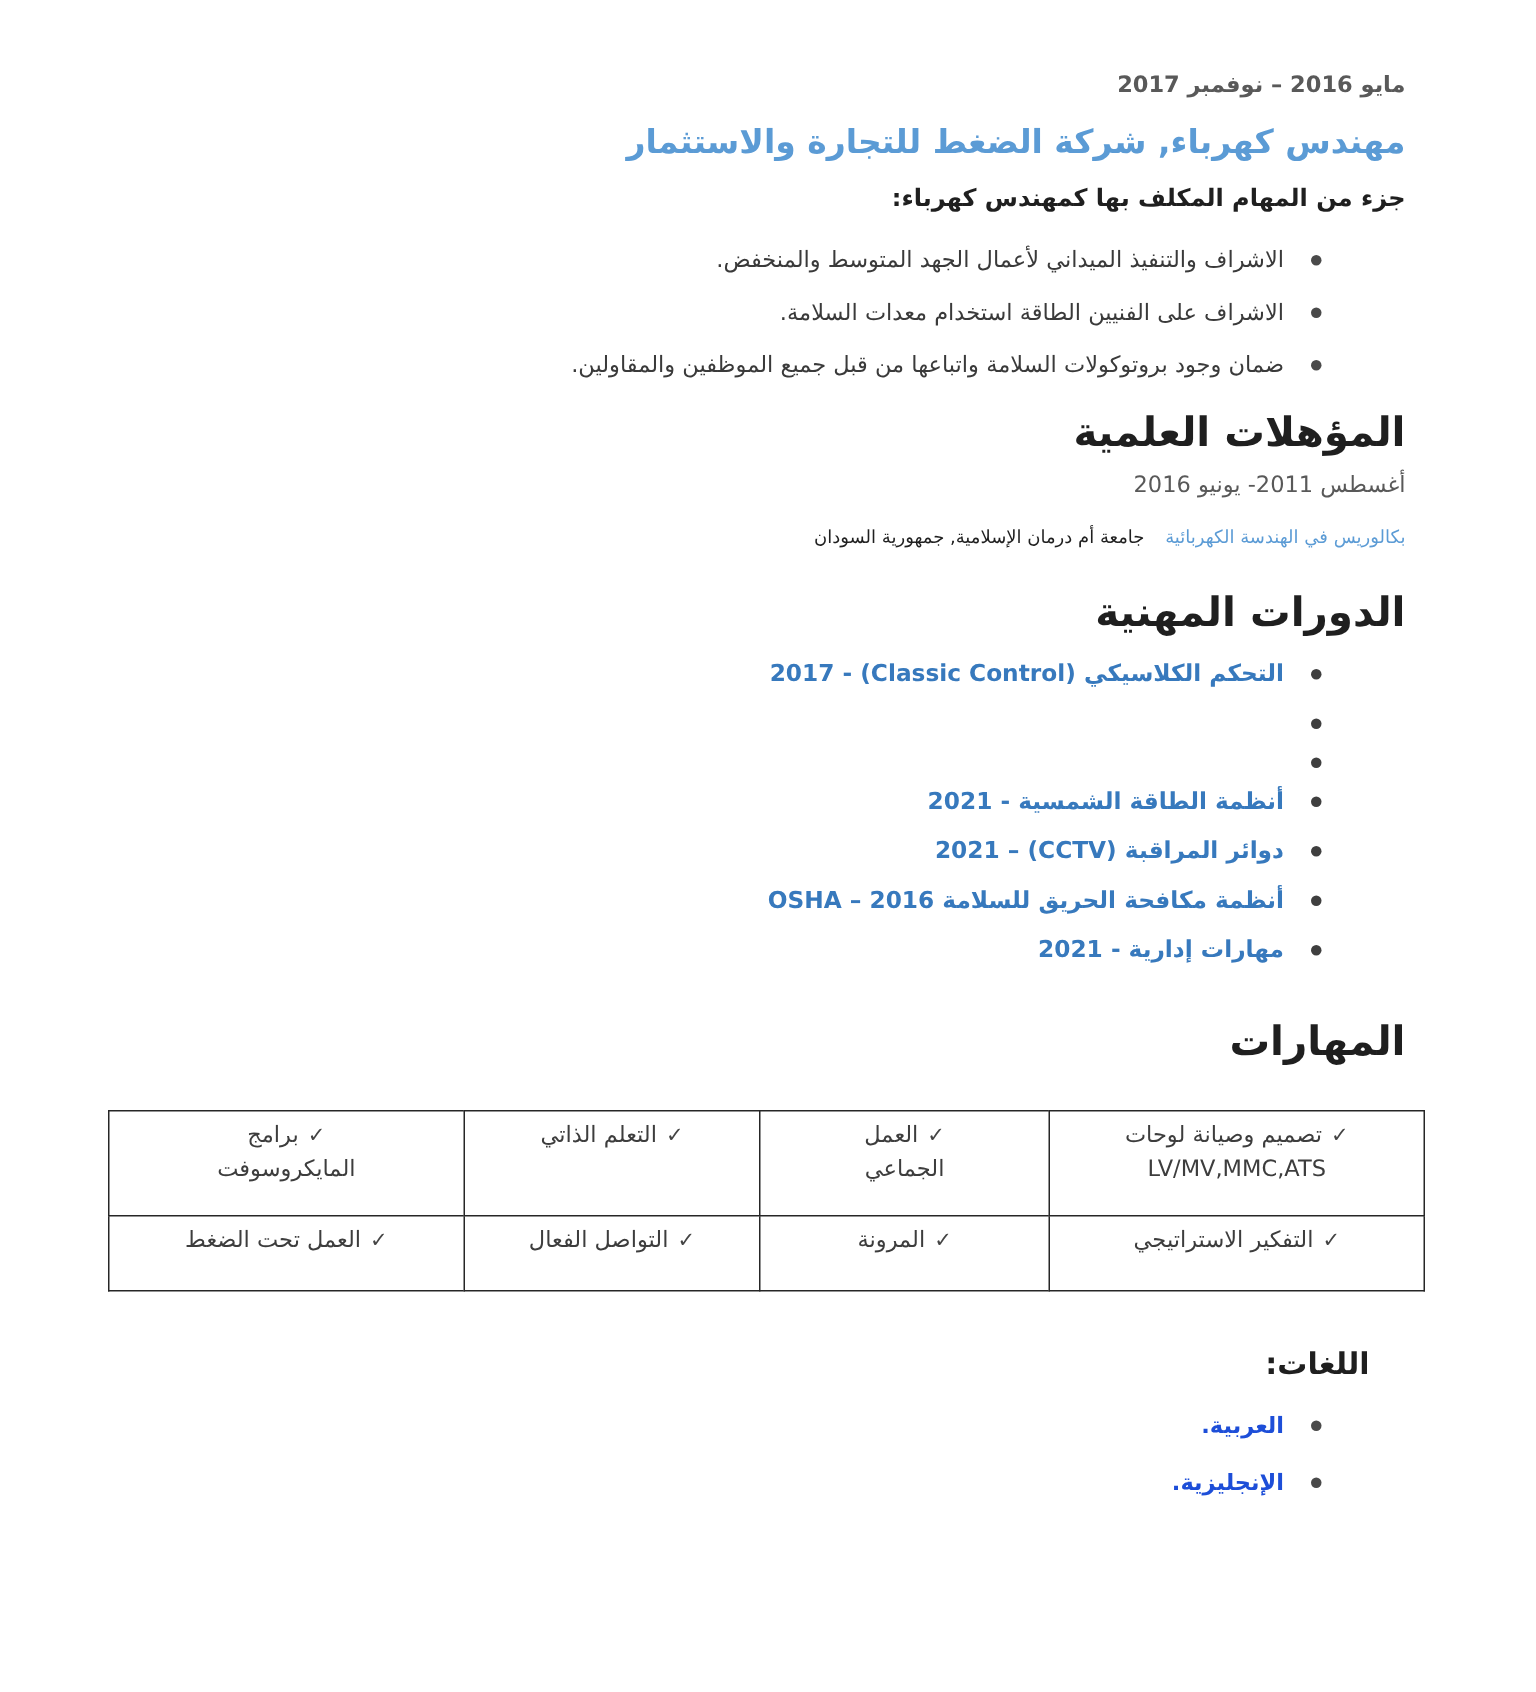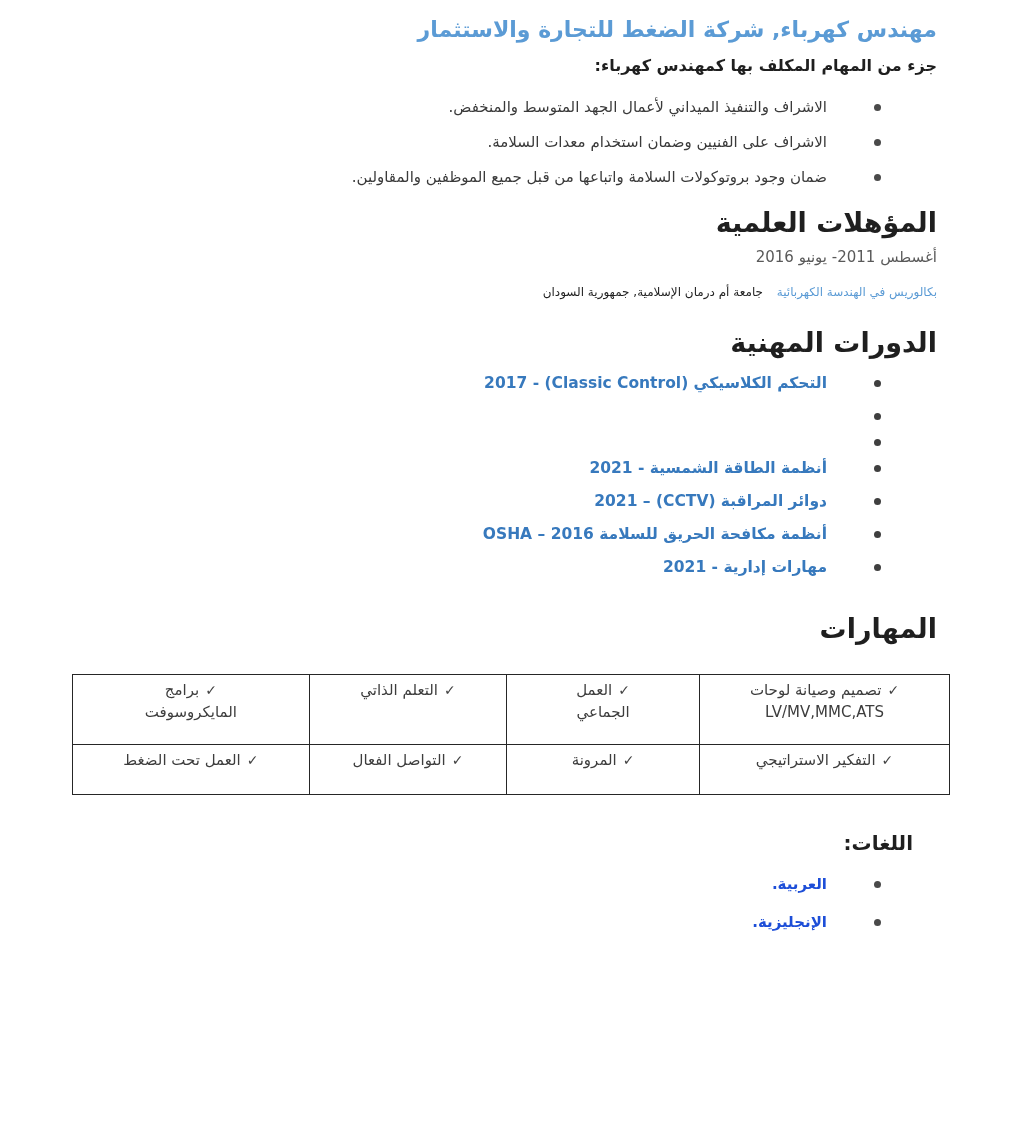--- a/index.html
+++ b/index.html
@@ -18,21 +18,21 @@
   }
   .page{width:1024px;min-height:1128px;background:#ffffff;overflow:hidden;}
   .content{padding:0 87px 0 74px;text-align:right;}
   h1,h2,p,ul{margin:0;padding:0;}
 
   .date-top{margin-top:46px;font-size:15px;line-height:20px;font-weight:bold;color:var(--muted_gray);}
   .job-title{margin-top:15px;font-size:22px;line-height:30px;font-weight:bold;color:var(--title_blue);}
   .intro{margin-top:9px;font-size:16px;line-height:24px;font-weight:bold;color:var(--heading_black);}
 
   ul.dot-list{list-style:none;margin-top:18px;padding:0 56px 0 0;}
-  ul.dot-list li{display:flex;align-items:flex-start;margin-bottom:13px;gap:29px;}
+  ul.dot-list li{display:flex;align-items:flex-start;margin-bottom:13px;}
   .dot{flex:0 0 auto;width:7px;height:7px;border-radius:50%;background:#4a4a4a;margin-top:8px;margin-left:18px;}
   .li-text{font-size:15px;line-height:22px;color:#3a3a3a;}
 
   .sec{margin-top:20px;font-size:27px;line-height:30px;font-weight:bold;color:var(--heading_black);}
   .sec.courses-h{margin-top:24px;}
   .sec.skills-h{margin-top:36px;}
 
   .edu-date{margin-top:8px;font-size:15px;line-height:22px;color:var(--muted_gray);}
   .degree{margin-top:12px;font-size:12px;line-height:24px;font-weight:normal;}
   .degree-blue{color:var(--title_blue);margin-left:10px;}
@@ -65,31 +65,32 @@
   ul.langs{margin-top:16px;}
   ul.langs li{margin-bottom:16px;}
   ul.langs .li-text{font-weight:bold;color:#1d4ed8;}
 </style>
 </head>
 <body>
 
 <div class="page">
   <div class="content">
 
+    <p class="date-top">مايو 2016 – نوفمبر 2017</p>
     <h1 class="job-title">مهندس كهرباء, شركة الضغط للتجارة والاستثمار</h1>
     <p class="intro">جزء من المهام المكلف بها كمهندس كهرباء:</p>
 
     <ul class="dot-list tasks">
       <li>
         <span class="dot"></span>
         <span class="li-text">الاشراف والتنفيذ الميداني لأعمال الجهد المتوسط والمنخفض.</span>
       </li>
       <li>
         <span class="dot"></span>
-        <span class="li-text">الاشراف على الفنيين وضمان استخدام معدات السلامة.</span>
+        <span class="li-text">الاشراف على الفنيين الطاقة استخدام معدات السلامة.</span>
       </li>
       <li>
         <span class="dot"></span>
         <span class="li-text">ضمان وجود بروتوكولات السلامة واتباعها من قبل جميع الموظفين والمقاولين.</span>
       </li>
     </ul>
 
     <h2 class="sec">المؤهلات العلمية</h2>
     <p class="edu-date">أغسطس 2011- يونيو 2016</p>
     <p class="degree">

